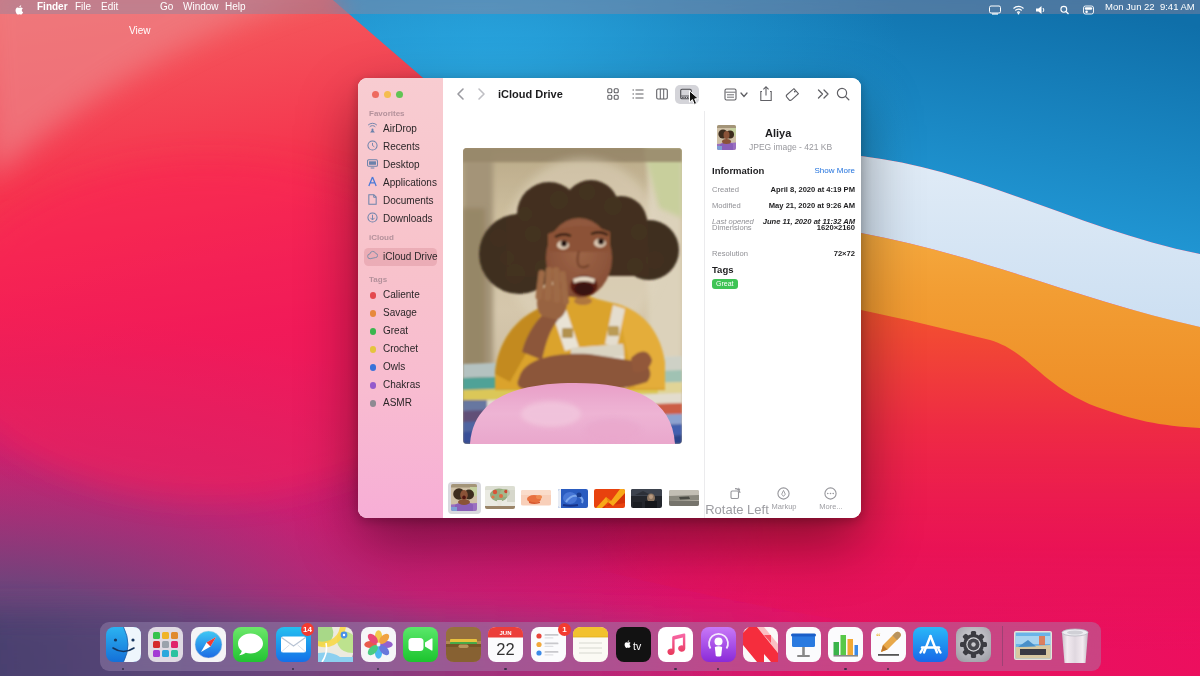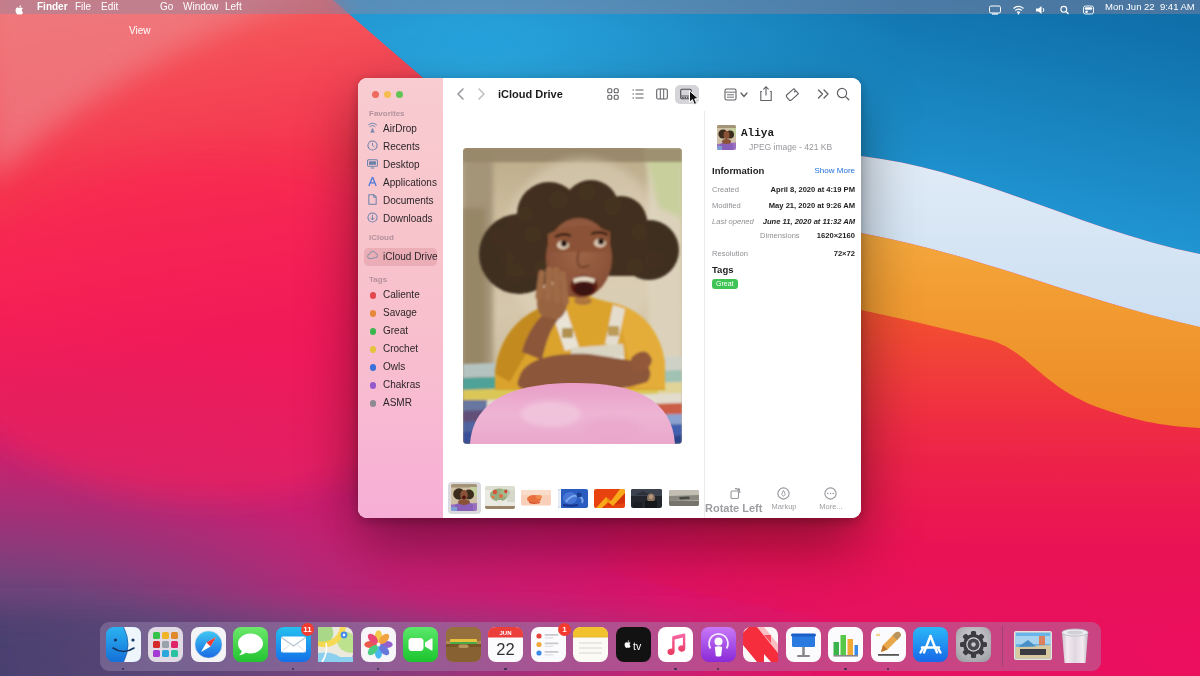--- a/index.html
+++ b/index.html
@@ -129,21 +129,21 @@
   <div id="menubar">
     <svg class="mi" style="left:15px;top:2.5px;" width="9" height="10" viewBox="0 0 9 10">
         <path d="M6.8,5.3 c0,-1.1 0.9,-1.7 1.0,-1.8 c-0.5,-0.8 -1.4,-0.9 -1.7,-0.9 c-0.7,-0.1 -1.4,0.4 -1.8,0.4 c-0.4,0 -0.9,-0.4 -1.5,-0.4 c-0.8,0 -1.5,0.5 -1.9,1.2 c-0.8,1.4 -0.2,3.5 0.6,4.6 c0.4,0.6 0.9,1.2 1.5,1.2 c0.6,0 0.8,-0.4 1.5,-0.4 c0.7,0 0.9,0.4 1.5,0.4 c0.6,0 1.0,-0.6 1.4,-1.1 c0.5,-0.6 0.6,-1.3 0.7,-1.3 c0,0 -1.3,-0.5 -1.3,-1.9 Z M5.7,1.7 c0.3,-0.4 0.5,-0.9 0.5,-1.5 c-0.5,0 -1.0,0.3 -1.4,0.7 c-0.3,0.3 -0.6,0.9 -0.5,1.4 c0.5,0 1.1,-0.3 1.4,-0.6 Z" fill="#fff"></path>
       </svg>
     <div class="mi" style="left:37px;font-weight:700;">Finder</div>
     <div class="mi" style="left:75px;">File</div>
     <div class="mi" style="left:101px;">Edit</div>
     <div class="mi" style="left:129px;margin-top:24px;">View</div>
     <div class="mi" style="left:160px;">Go</div>
     <div class="mi" style="left:183px;">Window</div>
-    <div class="mi" style="left:225px;">Left</div>
+    <div class="mi" style="left:225px;">Help</div>
     <div class="mi" style="left:1105px;font-weight:500;font-size:9.5px;">Mon Jun 22&nbsp; 9:41 AM</div>
     <svg class="mi" style="left:989px;top:2.5px" width="12" height="9" viewBox="0 0 12 9">
         <rect x="0.5" y="0.5" width="11" height="7" rx="1.5" fill="none" stroke="#fff"></rect>
         <path d="M3,8.5 L9,8.5" stroke="#fff" stroke-width="1.2"></path>
       </svg>
     <svg class="mi" style="left:1013px;top:2.5px" width="11" height="9" viewBox="0 0 11 9">
         <path d="M0.5,3 A7,7 0 0,1 10.5,3 M2.3,5 A4.5,4.5 0 0,1 8.7,5 M4.1,7 A2.2,2.2 0 0,1 6.9,7" fill="none" stroke="#fff" stroke-width="1.1"></path>
         <circle cx="5.5" cy="8" r="0.9" fill="#fff"></circle>
       </svg>
     <svg class="mi" style="left:1036px;top:2.5px" width="10" height="9" viewBox="0 0 10 9">
@@ -453,53 +453,53 @@
             <rect x="0" y="0" width="19" height="3" fill="#a39478"></rect>
             <rect x="13" y="3" width="6" height="8" fill="#c4cf9e"></rect>
             <circle cx="6" cy="9" r="4.6" fill="#3c2c1e"></circle>
             <circle cx="13" cy="9.6" r="4" fill="#3c2c1e"></circle>
             <ellipse cx="9.5" cy="10" rx="3" ry="4" fill="#8a5338"></ellipse>
             <path d="M0,19 L19,17.5 L19,25 L0,25 Z" fill="#9a6fc0"></path>
             <path d="M3,19.5 C6,16.5 13,16.5 16,19 L16,25 L3,25 Z" fill="#8a5fb8"></path>
             <rect x="0" y="21" width="5" height="4" fill="#7f9fd4"></rect>
             <ellipse cx="9.5" cy="16.5" rx="4.5" ry="2.5" fill="#8a5338"></ellipse>
           </svg>
-        <div style="position:absolute;left:36px;top:16px;font-size:11px;font-weight:700;color:#1d1d1f;font-family:Liberation Mono, monospace;">Aliya</div>
+        <div style="position:absolute;left:60px;top:16px;font-size:11px;font-weight:700;color:#1d1d1f;">Aliya</div>
         <div style="position:absolute;left:44px;top:31px;font-size:8.5px;color:#98989d;">JPEG image - 421 KB</div>
         <div style="position:absolute;left:7px;top:53.5px;font-size:9.5px;font-weight:700;color:#1d1d1f;">Information</div>
         <div style="position:absolute;right:6px;top:55px;font-size:8px;color:#2272dd;">Show More</div>
         <div class="irow" style="top:74px;">
             <span class="l">Created</span>
             <span class="v">April 8, 2020 at 4:19 PM</span>
           </div>
         <div class="irow" style="top:90px;">
             <span class="l">Modified</span>
             <span class="v">May 21, 2020 at 9:26 AM</span>
           </div>
         <div class="irow" style="top:106px;font-style:italic;">
             <span class="l">Last opened</span>
             <span class="v">June 11, 2020 at 11:32 AM</span>
           </div>
-        <div class="irow" style="top:120px;margin-left:48px;">
+        <div class="irow" style="top:112px;">
             <span class="l">Dimensions</span>
             <span class="v">1620×2160</span>
           </div>
         <div class="irow" style="top:138px;">
             <span class="l">Resolution</span>
             <span class="v">72×72</span>
           </div>
         <div style="position:absolute;left:7px;top:153px;font-size:9.5px;font-weight:700;color:#1d1d1f;">Tags</div>
         <div style="position:absolute;left:7px;top:168px;height:10px;padding:0 4px;border-radius:3px;background:#3fc455;color:#fff;font-size:7px;line-height:10px;">Great</div>
 
         <svg style="position:absolute;left:24px;top:376px;" width="13" height="13" viewBox="0 0 13 13">
             <rect x="2" y="4" width="7.5" height="7.5" rx="1.2" fill="none" stroke="#96969b" stroke-width="1.1"></rect>
             <path d="M6,1.6 A5,5 0 0,1 11,6" fill="none" stroke="#96969b" stroke-width="1.1"></path>
             <path d="M9.6,0.6 L11.3,2.8 L8.7,3.4 Z" fill="#96969b"></path>
           </svg>
-        <div style="position:absolute;left:0px;top:391px;width:64px;text-align:left;font-size:11px;color:#9d9da2;font-weight:bold;">Rotate Left</div>
+        <div style="position:absolute;left:0px;top:391px;width:64px;text-align:center;font-size:13px;color:#9d9da2;">Rotate Left</div>
         <svg style="position:absolute;left:72px;top:376px;" width="13" height="13" viewBox="0 0 13 13">
             <circle cx="6.5" cy="6.5" r="5.6" fill="none" stroke="#96969b" stroke-width="1.1"></circle>
             <path d="M6.5,3.4 L8.3,7.2 L6.5,9.4 L4.7,7.2 Z" fill="none" stroke="#96969b" stroke-width="0.9"></path>
           </svg>
         <div style="position:absolute;left:47px;top:391px;width:64px;text-align:center;font-size:7.5px;color:#9d9da2;">Markup</div>
         <svg style="position:absolute;left:119px;top:376px;" width="13" height="13" viewBox="0 0 13 13">
             <circle cx="6.5" cy="6.5" r="5.6" fill="none" stroke="#96969b" stroke-width="1.1"></circle>
             <circle cx="3.8" cy="6.5" r="0.8" fill="#96969b"></circle>
             <circle cx="6.5" cy="6.5" r="0.8" fill="#96969b"></circle>
             <circle cx="9.2" cy="6.5" r="0.8" fill="#96969b"></circle>
@@ -864,21 +864,21 @@
           <stop offset="0.8" stop-color="#f4f4f6"></stop>
           <stop offset="1" stop-color="#c0c0c6"></stop>
         </linearGradient>
       </defs>
       <path d="M4,6 L30,6 L27.5,36 L6.5,36 Z" fill="url(#trsh)" opacity="0.95"></path>
       <ellipse cx="17" cy="5.5" rx="13" ry="3.5" fill="#eeeef2"></ellipse>
       <ellipse cx="17" cy="5.5" rx="13" ry="3.5" fill="none" stroke="#b8b8c0" stroke-width="0.8"></ellipse>
       <ellipse cx="17" cy="5.5" rx="8" ry="2" fill="#d0d0d6"></ellipse>
     </svg>
 
-  <div class="badge" style="left:301px;top:623px;">11</div>
+  <div class="badge" style="left:301px;top:623px;">14</div>
   <div class="badge" style="left:558px;top:623px;">1</div>
 
   <div class="ddot" style="left:121.75px;"></div>
   <div class="ddot" style="left:291.75px;"></div>
   <div class="ddot" style="left:376.75px;"></div>
   <div class="ddot" style="left:504.25px;"></div>
   <div class="ddot" style="left:674.25px;"></div>
   <div class="ddot" style="left:716.75px;"></div>
   <div class="ddot" style="left:844.25px;"></div>
   <div class="ddot" style="left:886.75px;"></div>

